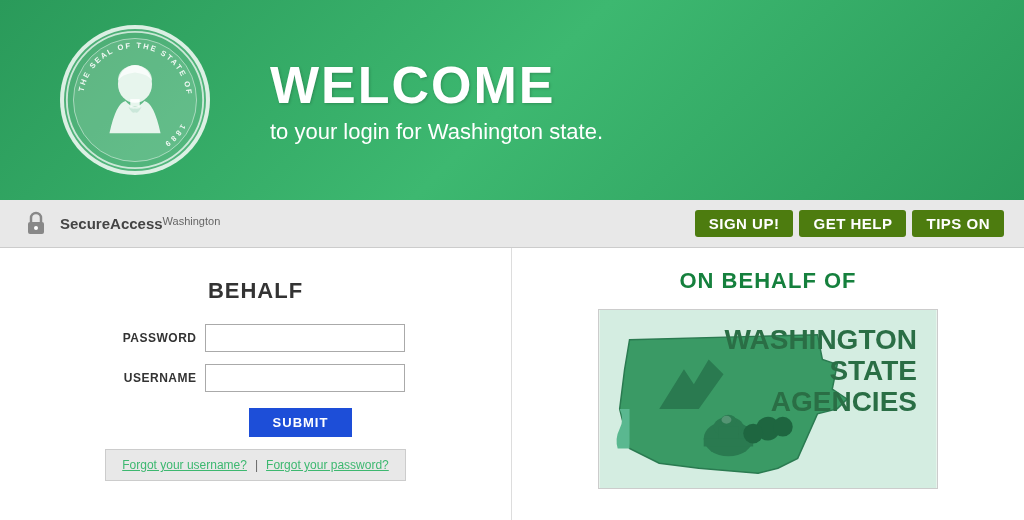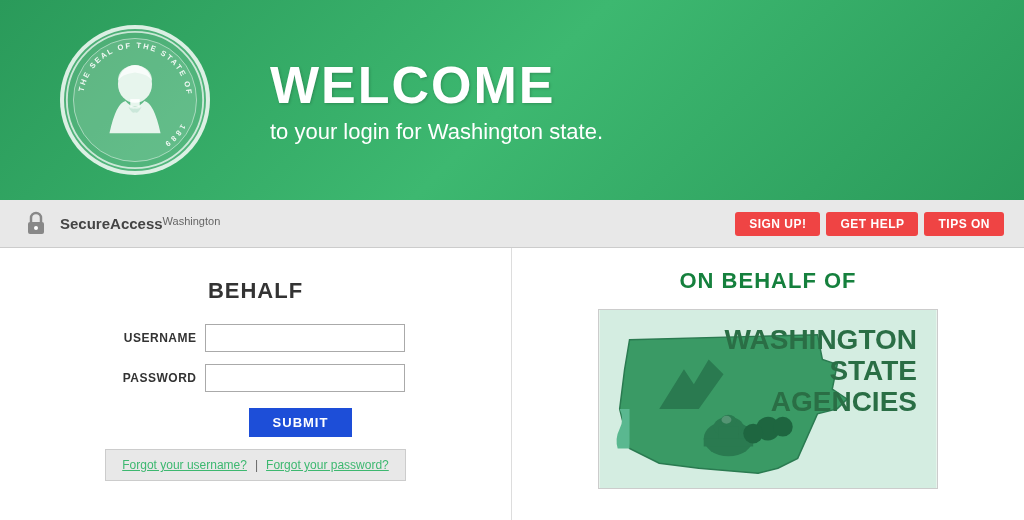--- a/index.html
+++ b/index.html
@@ -74,25 +74,25 @@
       color: #666;
     }
 
     .nav-buttons {
       display: flex;
       gap: 6px;
     }
 
     .nav-btn {
       padding: 5px 14px;
-      background: #ef4444;
+      background: #4d7c0f;
       color: #fff;
       border: none;
       border-radius: 3px;
-      font-size: 12px;
+      font-size: 15px;
       font-weight: bold;
       cursor: pointer;
       letter-spacing: 0.5px;
     }
 
     
     .main-content {
       display: flex;
       height: calc(520px - 200px - 48px);
       
@@ -280,27 +280,27 @@
     <button class="nav-btn">TIPS ON</button>
   </div>
 </nav>
 
 <div class="main-content">
 
   <div class="login-section">
     <div class="login-title">BEHALF</div>
 
     <div class="form-group">
+      <label class="form-label">PASSWORD</label>
+      <input class="form-input" type="password" value="" style="">
+    </div>
+
+    <div class="form-group">
       <label class="form-label">USERNAME</label>
       <input class="form-input" type="text" value="" style="">
-    </div>
-
-    <div class="form-group">
-      <label class="form-label">PASSWORD</label>
-      <input class="form-input" type="password" value="" style="">
     </div>
 
     <div style="width:100%;display:flex;justify-content:center;">
       <button class="submit-btn">SUBMIT</button>
     </div>
 
     <div class="forgot-links">
       <a class="forgot-link">Forgot your username?</a>
       <span class="forgot-separator">|</span>
       <a class="forgot-link">Forgot your password?</a>

